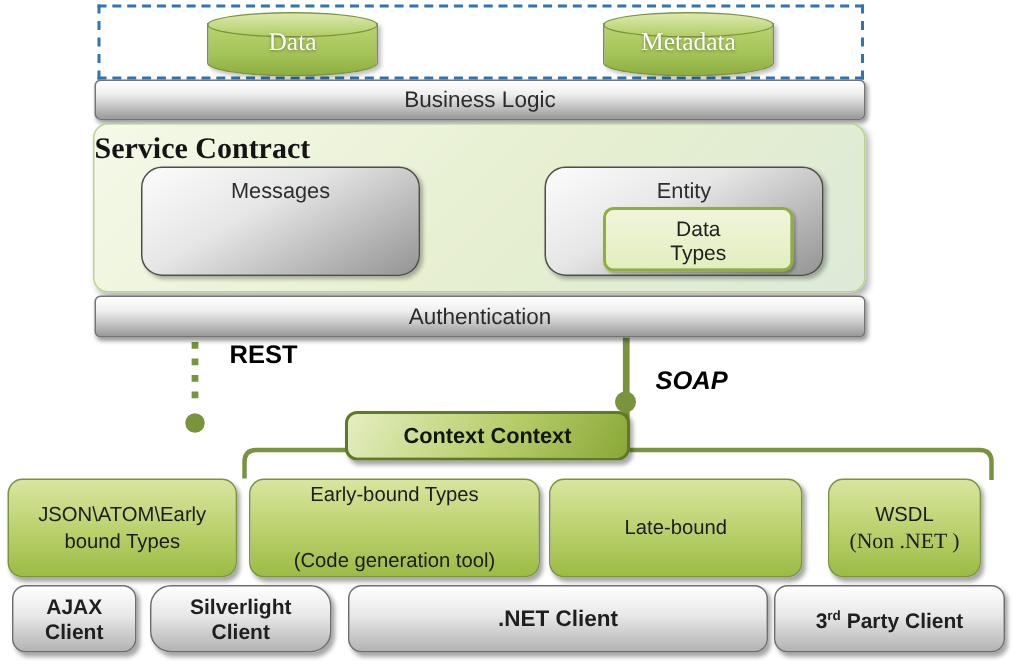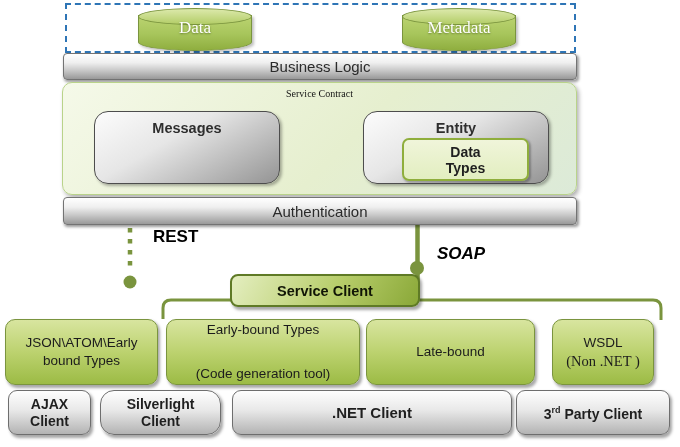--- a/index.html
+++ b/index.html
@@ -30,26 +30,26 @@
             box-shadow:1.5px 2px 3px rgba(0,0,0,.4);
             display:flex;align-items:center;justify-content:center;
             font-size:15px;color:#2b2b2b;z-index:2;}
   #bar-business{top:53px;}
   #bar-auth{top:197px;height:26px;}
 
   
   #svc-contract{left:62px;top:82px;width:513px;height:111px;border:1px solid #b9d38a;border-radius:10px;
                 background:linear-gradient(135deg,#f5f9e9 0%,#e6efcf 55%,#dcead8 100%);
                 box-shadow:2px 2.5px 4px rgba(0,0,0,.3);z-index:2;}
-  #svc-contract-title{position:absolute;left:0;top:5px;width:100%;text-align:center;
-                      font-family:"Liberation Serif",serif;font-weight:normal;font-size:10px;color:#141414;}
+  #svc-contract-title{position:absolute;left:0;top:5px;width:100%;text-align:left;
+                      font-family:"Liberation Serif",serif;font-weight:bold;font-size:20px;color:#141414;}
   .inner-gray{position:absolute;top:28px;width:184px;height:71px;border:1px solid #4d4d4d;border-radius:14px;
               background:linear-gradient(150deg,#fcfcfc 0%,#e6e6e6 40%,#bdbdbd 70%,#949494 100%);
               box-shadow:2px 2px 3px rgba(0,0,0,.3);
-              font-size:14.5px;color:#2e2e2e;text-align:center;font-weight:bold;}
+              font-size:14.5px;color:#2e2e2e;text-align:center;}
   #box-messages{left:31px;}
   #box-entity{left:300px;}
   .inner-gray .lbl{margin-top:8px;}
   #box-datatypes{position:absolute;left:38px;top:26px;width:123px;height:39px;border:2px solid #8fae3c;border-radius:7px;
                  background:linear-gradient(180deg,#f0f5da 0%,#e2eec0 100%);
                  display:flex;flex-direction:column;align-items:center;justify-content:center;
                  font-size:14px;line-height:16px;color:#1f1f1f;box-shadow:1.5px 1.5px 2px rgba(0,0,0,.25);}
 
   
   .proto{font-weight:bold;font-size:17px;color:#000;z-index:2;}
@@ -134,21 +134,21 @@
   <svg class="abs" id="connectors" width="680" height="447">
     <line x1="130" y1="228" x2="130" y2="271" stroke="#7a943e" stroke-width="4.5" stroke-dasharray="4.5 6.5"></line>
     <line x1="417.5" y1="225" x2="417.5" y2="300" stroke="#7a943e" stroke-width="4.5"></line>
     <path d="M163 319 L163 308 Q163 300 171 300 L653 300 Q661 300 661 308 L661 320" fill="none" stroke="#7a943e" stroke-width="3"></path>
   </svg>
 
   <div class="abs proto" id="label-rest">REST</div>
   <div class="abs proto" id="label-soap">SOAP</div>
 
   <div class="abs" id="svc-context">
-    <span>Service Client</span>
+    <span>Context Context</span>
   </div>
 
   <svg class="abs" id="nodes" width="680" height="447">
     <circle cx="130" cy="282" r="6.5" fill="#7a943e"></circle>
     <circle cx="417" cy="268" r="7" fill="#7a943e"></circle>
   </svg>
 
   <div class="abs endpoint" id="endpoint-0">
     <span class="l1">JSON\ATOM\Early</span>
     <span class="l2">bound Types</span>

